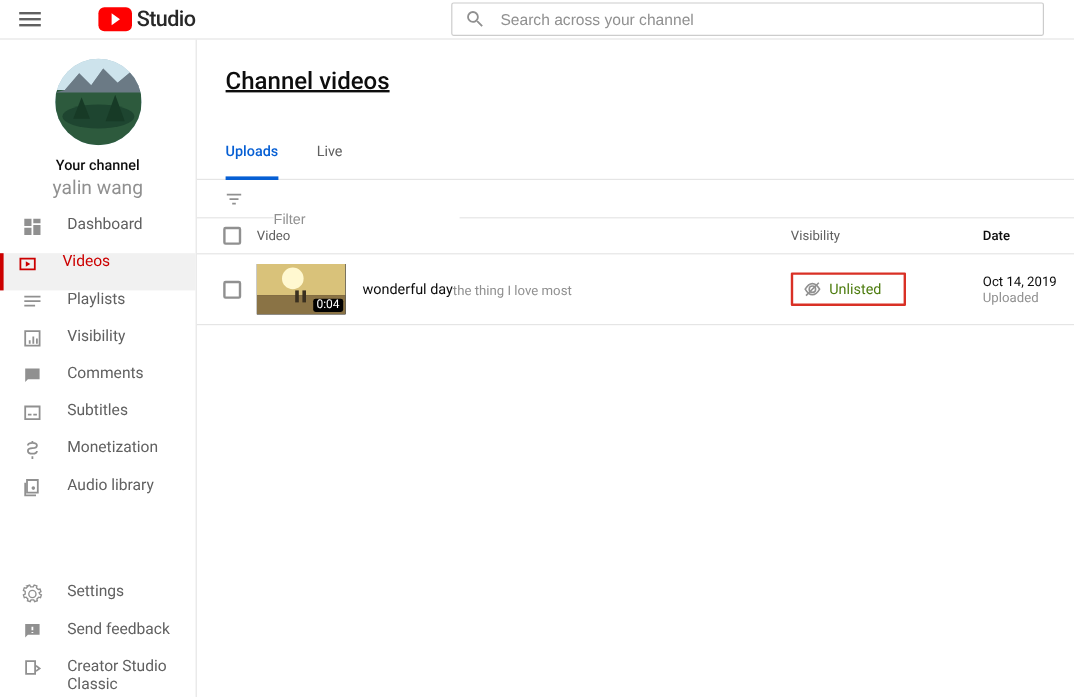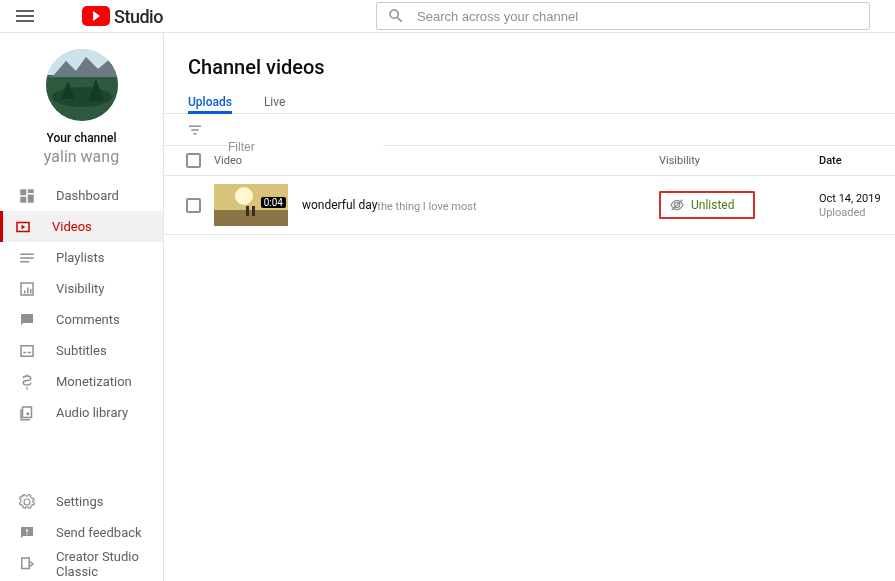--- a/index.html
+++ b/index.html
@@ -20,51 +20,51 @@
   
   .layout { display: flex; height: calc(100% - 33px); }
   .sidebar { width: 164px; border-right: 1px solid #e5e5e5; display: flex; flex-direction: column; background: #fff; }
   .channel-block { text-align: center; padding: 16px 0 14px; }
   .avatar { width: 72px; height: 72px; border-radius: 50%; margin: 0 auto 10px; overflow: hidden; position: relative; background: #a7c5d0; }
   .avatar svg { width: 100%; height: 100%; display: block; }
   .your-channel { font-size: 12px; color: #0d0d0d; font-weight: 500; }
   .channel-name { font-size: 16px; color: #909090; margin-top: 2px; }
   
   .nav { flex: 1; }
-  .nav-item { display: flex; align-items: center; height: 31px; padding-left: 18px; cursor: pointer; font-size: 13px; color: #606060; gap: 20px; }
+  .nav-item { display: flex; align-items: flex-start; height: 31px; padding-left: 18px; cursor: pointer; font-size: 13px; color: #606060; gap: 20px; }
   .nav-item.active { background: #f1f1f1; color: #cc0000; border-left: 3px solid #cc0000; padding-left: 11px; }
   .nav-item .ico { width: 18px; height: 18px; display: flex; align-items: center; justify-content: center; flex-shrink: 0; }
   .nav-item.active .ico svg { fill: #cc0000; }
   .nav-item .ico svg { width: 18px; height: 18px; fill: #909090; }
   
   .bottom-nav { padding-bottom: 2px; margin-top: 12px; }
   
   .main { flex: 1; padding: 0; }
-  .page-title { font-size: 20px; color: #0d0d0d; font-weight: 500; padding: 22px 0 0 24px; }
+  .page-title { font-size: 20px; color: #0d0d0d; font-weight: 500; padding: 22px 0 0 24px; text-decoration: underline; }
   .tabs { display: flex; gap: 32px; padding: 16px 0 0 24px; border-bottom: 1px solid #e5e5e5; }
-  .tab { font-size: 12px; color: #606060; padding-bottom: 4px; cursor: pointer; position: relative; }
+  .tab { font-size: 12px; color: #606060; padding-bottom: 16px; cursor: pointer; position: relative; margin-top: 24px; }
   .tab.active { color: #065fd4; font-weight: 500; }
   .tab.active::after { content: ''; position: absolute; left: 0; right: 0; bottom: -1px; height: 3px; background: #065fd4; }
   
   .filter-row { display: flex; align-items: center; height: 32px; padding-left: 22px; border-bottom: 1px solid #e5e5e5; }
   .filter-icon { width: 18px; height: 18px; fill: #909090; }
   .filter-input { border: none; outline: none; font-size: 12px; margin-left: 24px; color: #606060; margin-top: 34px; }
   .filter-input::placeholder { color: #909090; }
   
   .table-header { display: flex; align-items: center; height: 30px; padding-left: 22px; border-bottom: 1px solid #e5e5e5; font-size: 11px; color: #606060; }
   .col-cb { width: 28px; display: flex; align-items: center; }
   .col-video { flex: 1; }
   .col-vis { width: 160px; }
   .col-date { width: 76px; font-weight: 500; color: #0d0d0d; }
   .cb { width: 15px; height: 15px; border: 2px solid #909090; border-radius: 2px; cursor: pointer; }
   
   .row { display: flex; align-items: center; padding: 8px 0 8px 22px; border-bottom: 1px solid #e5e5e5; min-height: 56px; }
   .thumb { width: 74px; height: 42px; background: #000; position: relative; overflow: hidden; margin-right: 14px; }
   .thumb svg { width: 100%; height: 100%; display:block; }
-  .duration { position: absolute; right: 2px; bottom: 18px; background: #000; color: #fff; font-size: 10px; padding: 0 3px; border-radius: 2px; }
+  .duration { position: absolute; right: 2px; bottom: 2px; background: #000; color: #fff; font-size: 10px; padding: 0 3px; border-radius: 2px; }
   .vinfo { display: flex; align-items: center; flex: 1; }
   .vtext { display: flex; }
   .vtitle { font-size: 12px; color: #0d0d0d; }
   .vdesc { font-size: 11px; color: #909090; margin-top: 2px; }
   .vis-cell { width: 160px; }
   .vis-box { display: inline-flex; align-items: center; gap: 6px; border: 2px solid #d93025; padding: 4px 18px 4px 8px; border-radius: 1px; font-size: 12px; color: #4d7c0f; }
   .vis-box svg { width: 16px; height: 16px; fill: #909090; }
   .date-cell { width: 76px; font-size: 11px; }
   .date-val { color: #0d0d0d; }
   .date-sub { color: #909090; margin-top: 1px; }

